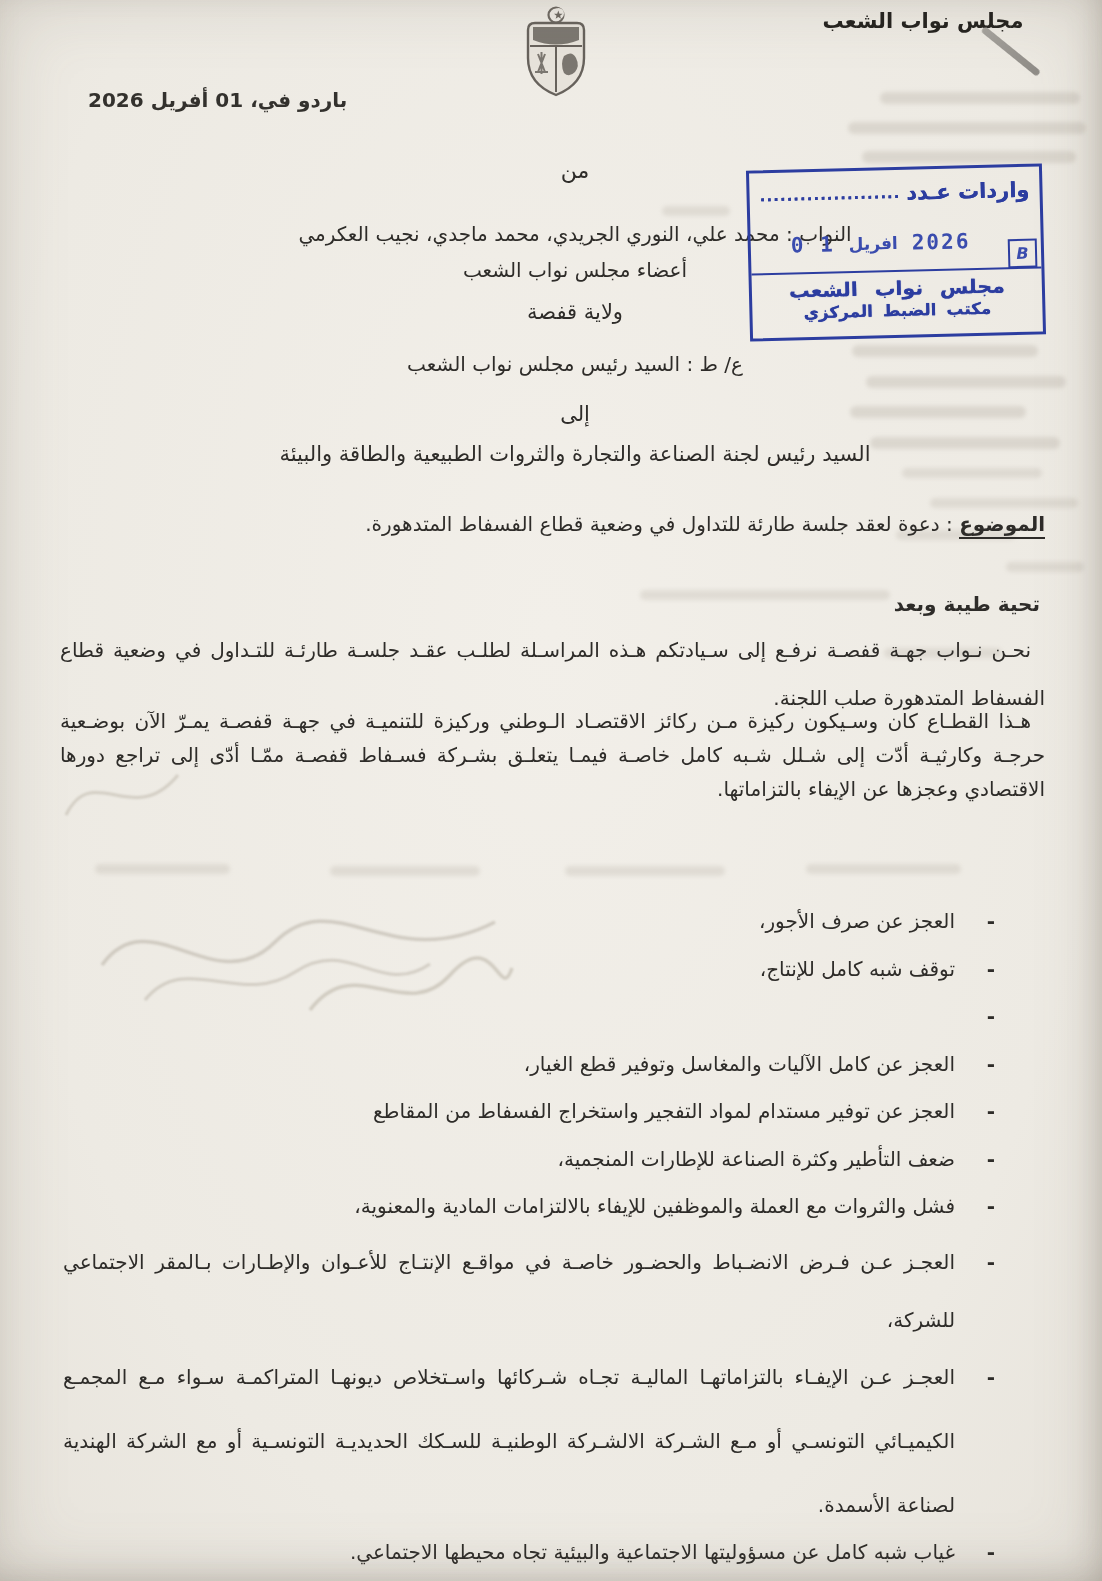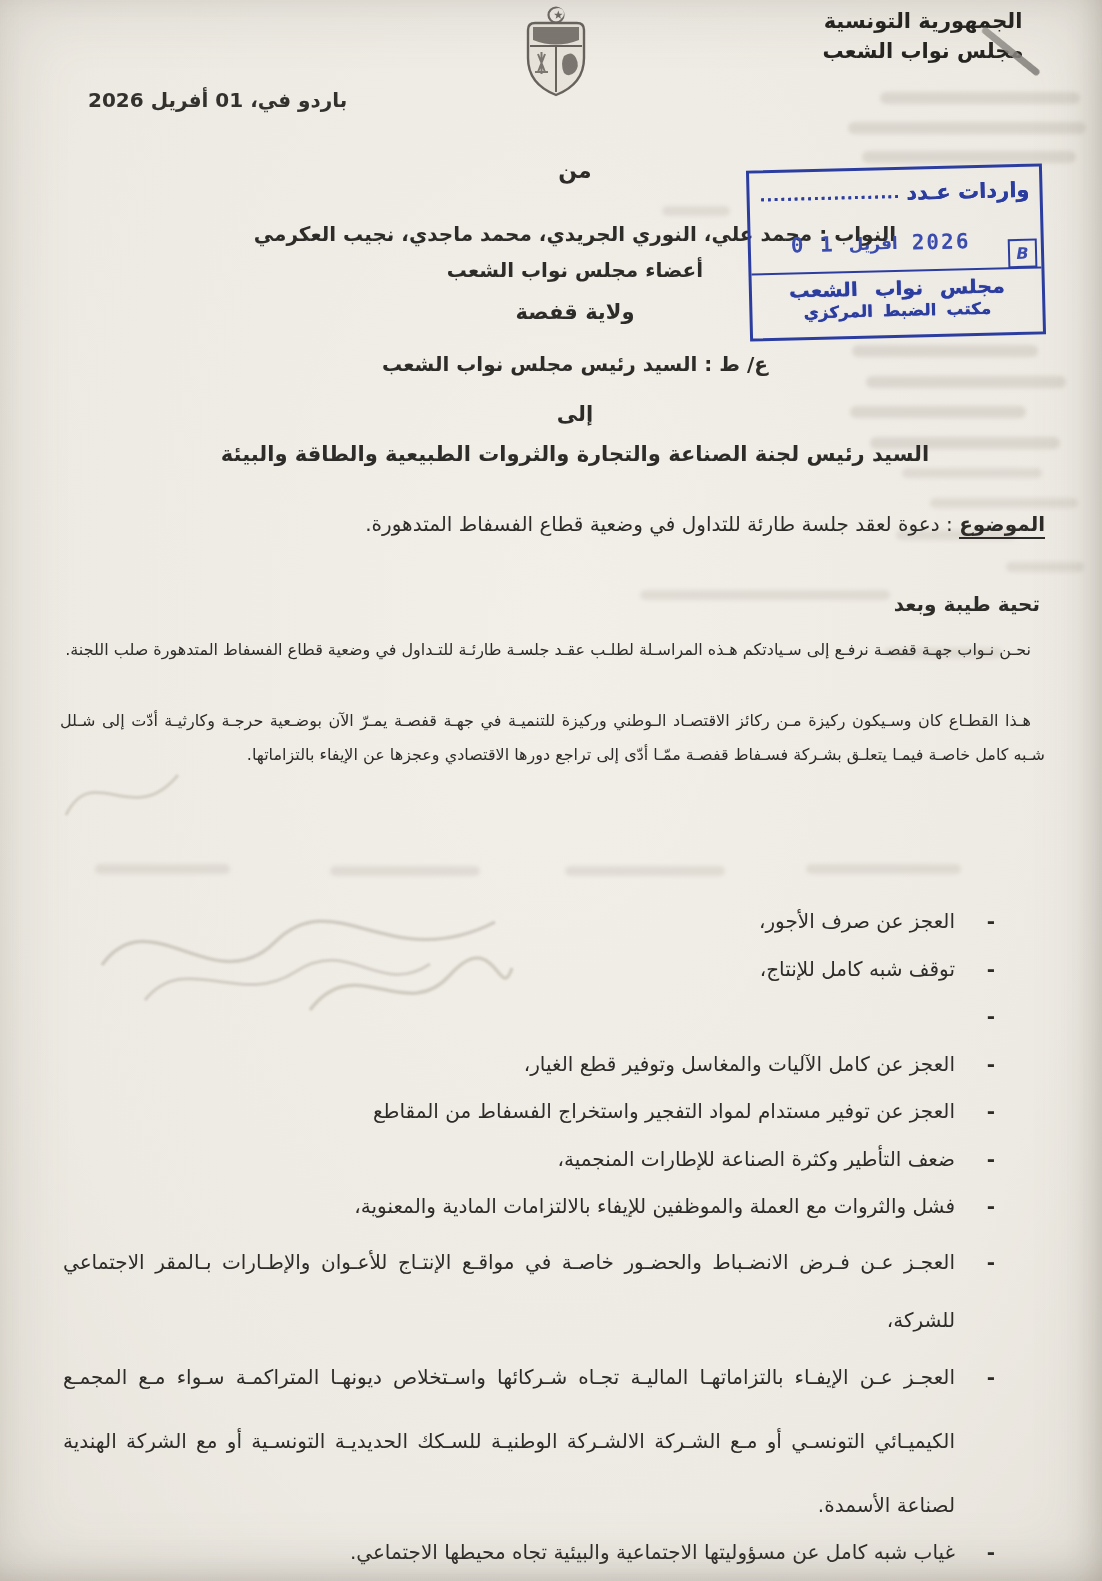--- a/index.html
+++ b/index.html
@@ -12,21 +12,21 @@
     overflow:hidden;
     font-family:"DejaVu Sans",sans-serif;
     color:#2e2c29;
     direction:rtl;
   }
   .page::after{
     content:"";position:absolute;inset:0;pointer-events:none;
     box-shadow:inset 0 0 70px rgba(115,105,90,.20), inset -18px 0 35px -20px rgba(100,90,78,.28), inset 0 -22px 45px -28px rgba(100,90,78,.30);
   }
   .abs{position:absolute;}
-  .bold{font-weight:bold;padding-left:48px;}
+  .bold{font-weight:normal;padding-left:48px;}
   .center{left:0;right:0;text-align:center;}
   .nowrap{white-space:nowrap;}
 
   
   .hdr{right:44px;top:6px;width:270px;text-align:center;font-weight:bold;font-size:21px;line-height:1.45;color:#262420;z-index:2;}
   .scratch{left:985px;top:26px;width:72px;height:7px;background:linear-gradient(90deg,#97948f,#7e7b76);border-radius:4px;transform:rotate(39deg);transform-origin:left top;opacity:.85;filter:blur(.4px);z-index:3;}
   .emblem{left:518px;top:4px;width:76px;height:96px;opacity:.88;filter:blur(.3px);}
   .dateline{left:88px;top:88px;font-size:20px;font-weight:600;color:#33312d;}
 
   
@@ -35,21 +35,21 @@
   .l-members{top:258px;font-size:20px;}
   .l-region{top:300px;font-size:21px;}
   .l-via{top:352px;font-size:20px;}
   .l-to{top:402px;font-size:21px;}
   .l-recipient{top:442px;font-size:21px;}
 
   
   .subject{top:512px;right:57px;font-size:20px;}
   .subject .lbl{font-weight:bold;border-bottom:2px solid #2e2c29;padding-bottom:1px;}
   .greeting{top:592px;right:62px;font-size:20px;font-weight:bold;}
-  .para{right:57px;left:60px;text-align:justify;font-size:16px;line-height:48px;}
+  .para{right:57px;left:60px;text-align:justify;font-size:20px;line-height:48px;}
   .p1{top:626px;text-indent:14px;}
   .p2{top:704px;line-height:34px;text-indent:14px;}
 
   
   .item{position:absolute;right:147px;left:63px;text-align:justify;font-size:20px;line-height:48px;}
   .item .dash{position:absolute;right:-40px;top:0;font-weight:bold;}
   .lh58{line-height:58px;}
   .lh64{line-height:64px;}
 
   
@@ -97,21 +97,20 @@
     <path d="M55,120 C95,70 150,128 205,92 S290,118 340,84" stroke="#b0a89b" stroke-width="3" fill="none"></path>
   </svg>
   <svg class="gsvg" style="left:300px;top:930px;" width="220" height="110" viewBox="0 0 220 110">
     <path d="M10,80 C55,20 105,95 150,45 S200,75 212,38" stroke="#aba393" stroke-width="3.5" fill="none"></path>
   </svg>
   <svg class="gsvg" style="left:58px;top:745px;" width="130" height="95" viewBox="0 0 130 95">
     <path d="M8,70 C35,15 75,85 120,30" stroke="#b2aa9c" stroke-width="3" fill="none"></path>
   </svg>
 
   <div class="abs hdr">
-    <div>الجمهورية التونسية</div>
     <div>مجلس نواب الشعب</div>
   </div>
   <div class="abs scratch"></div>
 
   <svg class="abs emblem" viewBox="0 0 76 96">
     <circle cx="38" cy="11" r="7.5" fill="none" stroke="#5d5850" stroke-width="2.2"></circle>
     <circle cx="40.5" cy="9.5" r="5.5" fill="#efece6"></circle>
     <polygon points="40,7 41.6,11.5 46,11.5 42.5,14.2 43.8,18.6 40,16 36.2,18.6 37.5,14.2 34,11.5 38.4,11.5" fill="#5d5850" transform="scale(.72) translate(16,2)"></polygon>
     <path d="M10,26 Q10,19 17,19 L59,19 Q66,19 66,26 L66,54 Q66,80 38,91 Q10,80 10,54 Z" fill="#e7e2da" stroke="#55504a" stroke-width="2.4"></path>
     <path d="M15,23 h46 v13 q-23,9 -46,0 z" fill="#4e4942" opacity=".8"></path>

